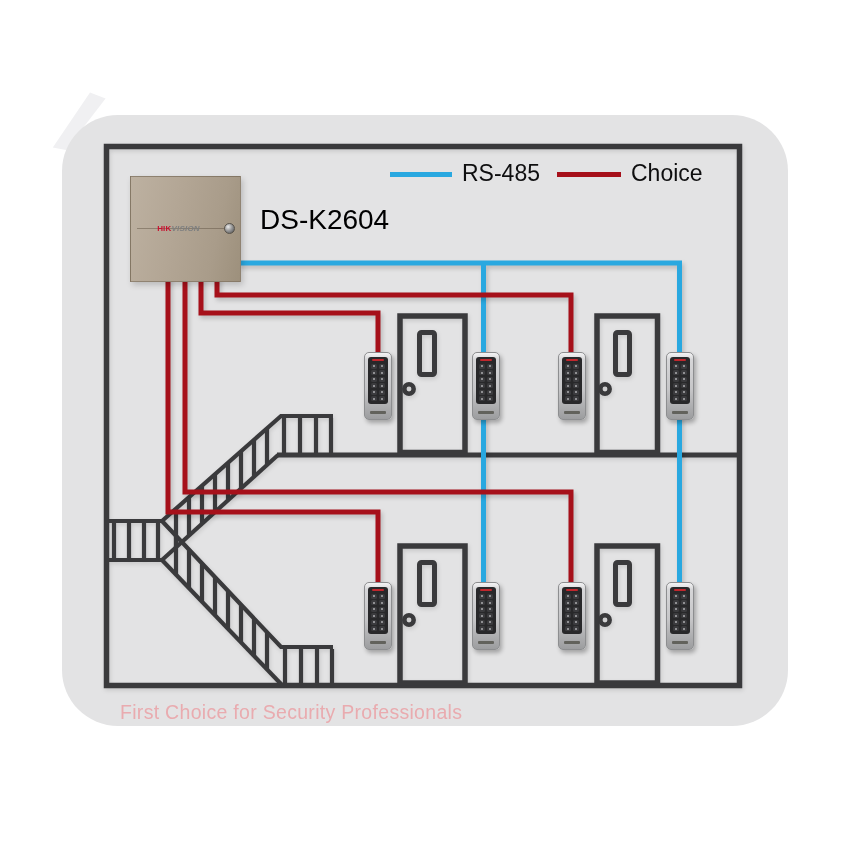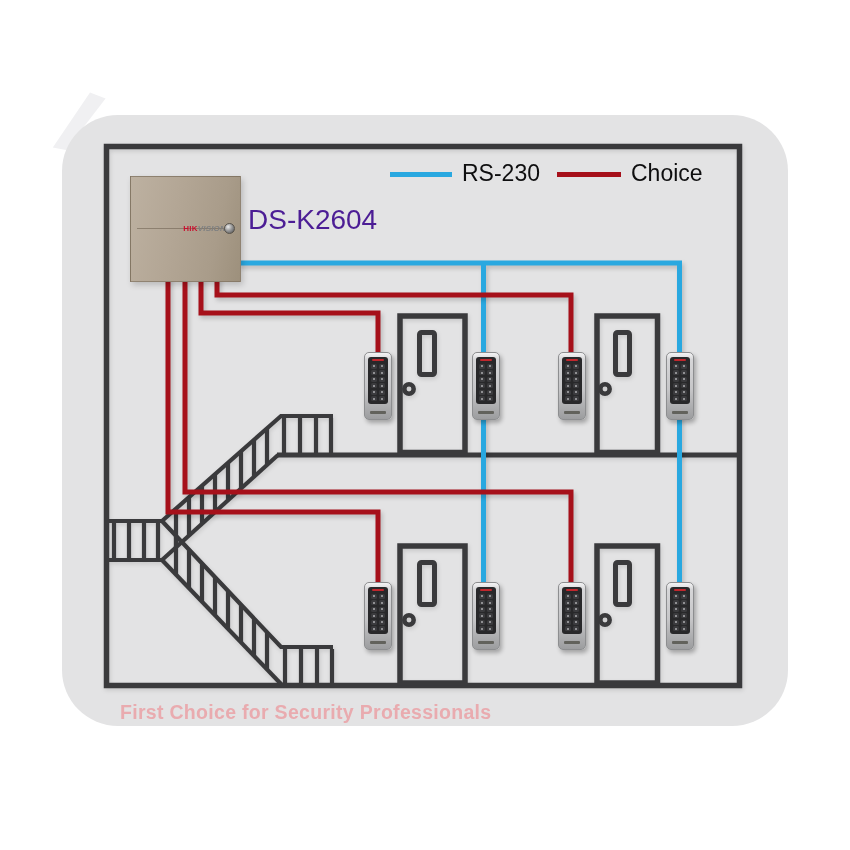--- a/index.html
+++ b/index.html
@@ -31,21 +31,21 @@
     background:linear-gradient(102deg,#bdb1a1 0%,#b3a695 40%,#a99c8a 75%,#9d907c 100%);
     border:1px solid rgba(110,96,78,.55);box-sizing:border-box;
     box-shadow:2px 3px 6px rgba(0,0,0,.18);
   }
   .panel .seam{
     position:absolute;left:6px;right:6px;top:51px;height:0;
     border-top:1px solid rgba(90,78,62,.45);
   }
   .panel .logo{
     position:absolute;left:0;right:14px;top:45px;height:12px;
-    display:flex;align-items:center;justify-content:flex-end;
+    display:flex;align-items:center;justify-content:center;
     font-size:8px;font-weight:bold;letter-spacing:.2px;white-space:nowrap;
   }
   .logo .hik{color:var(--hik-red,#c8102e);}
   .logo .vision{color:#7d7f80;font-style:italic;}
   .panel .knob{
     position:absolute;right:5px;top:46px;width:11px;height:11px;border-radius:50%;
     background:radial-gradient(circle at 35% 32%,#ececec 0%,#9a9a9a 45%,#4a4a4c 100%);
     border:1px solid #57524a;box-sizing:border-box;
   }
 
@@ -75,23 +75,23 @@
     background:#aeaeb0;top:50%;left:50%;transform:translate(-50%,-50%);
   }
   .reader .plabel{
     position:absolute;bottom:5px;left:50%;transform:translateX(-50%);
     width:16px;height:3px;background:#56564f;border-radius:1px;opacity:.85;
   }
 
   
   .legend-swatch{position:absolute;top:172px;height:5px;}
   .legend-label{position:absolute;top:160px;font-size:23px;color:#0e0e0f;}
-  .model-label{position:absolute;left:248px;top:204px;font-size:28px;color:#4c1d95;}
+  .model-label{position:absolute;left:260px;top:204px;font-size:28px;color:#000000;}
   .tagline{
-    position:absolute;left:120px;top:701px;font-size:19.5px;font-weight:bold;
+    position:absolute;left:120px;top:701px;font-size:19.5px;font-weight:normal;
     letter-spacing:.3px;color:var(--tagline-pink,#e9abaf);
   }
 </style>
 </head>
 <body style="--page-bg: #ffffff; --card-bg: #e3e3e4; --line-dark: #3a3a3c; --rs485-blue: #29a8e0; --wiegand-red: #a6101a; --hik-red: #c8102e; --tagline-pink: #e9abaf;">
 
 <div class="fold"></div>
 <div class="card"></div>
 
 <svg class="diagram" width="850" height="850" viewBox="0 0 850 850">
@@ -155,21 +155,21 @@
   <div class="logo">
     <span class="hik">HIK</span>
       <span class="vision">VISION</span>
   </div>
   <div class="knob"></div>
 </div>
 
 <div class="model-label">DS-K2604</div>
 
 <div class="legend-swatch" style="left:390px;width:62px;background:var(--rs485-blue,#29a8e0);"></div>
-<div class="legend-label" style="left:462px;">RS-230</div>
+<div class="legend-label" style="left:462px;">RS-485</div>
 <div class="legend-swatch" style="left:557px;width:64px;background:var(--wiegand-red,#a6101a);"></div>
 <div class="legend-label" style="left:631px;">Choice</div>
 
 <div class="reader" style="left:364px;top:352px;">
   <div class="face">
       <div class="led"></div>
   <div class="keys">
         <div class="key"></div>
         <div class="key"></div>
         <div class="key"></div>

